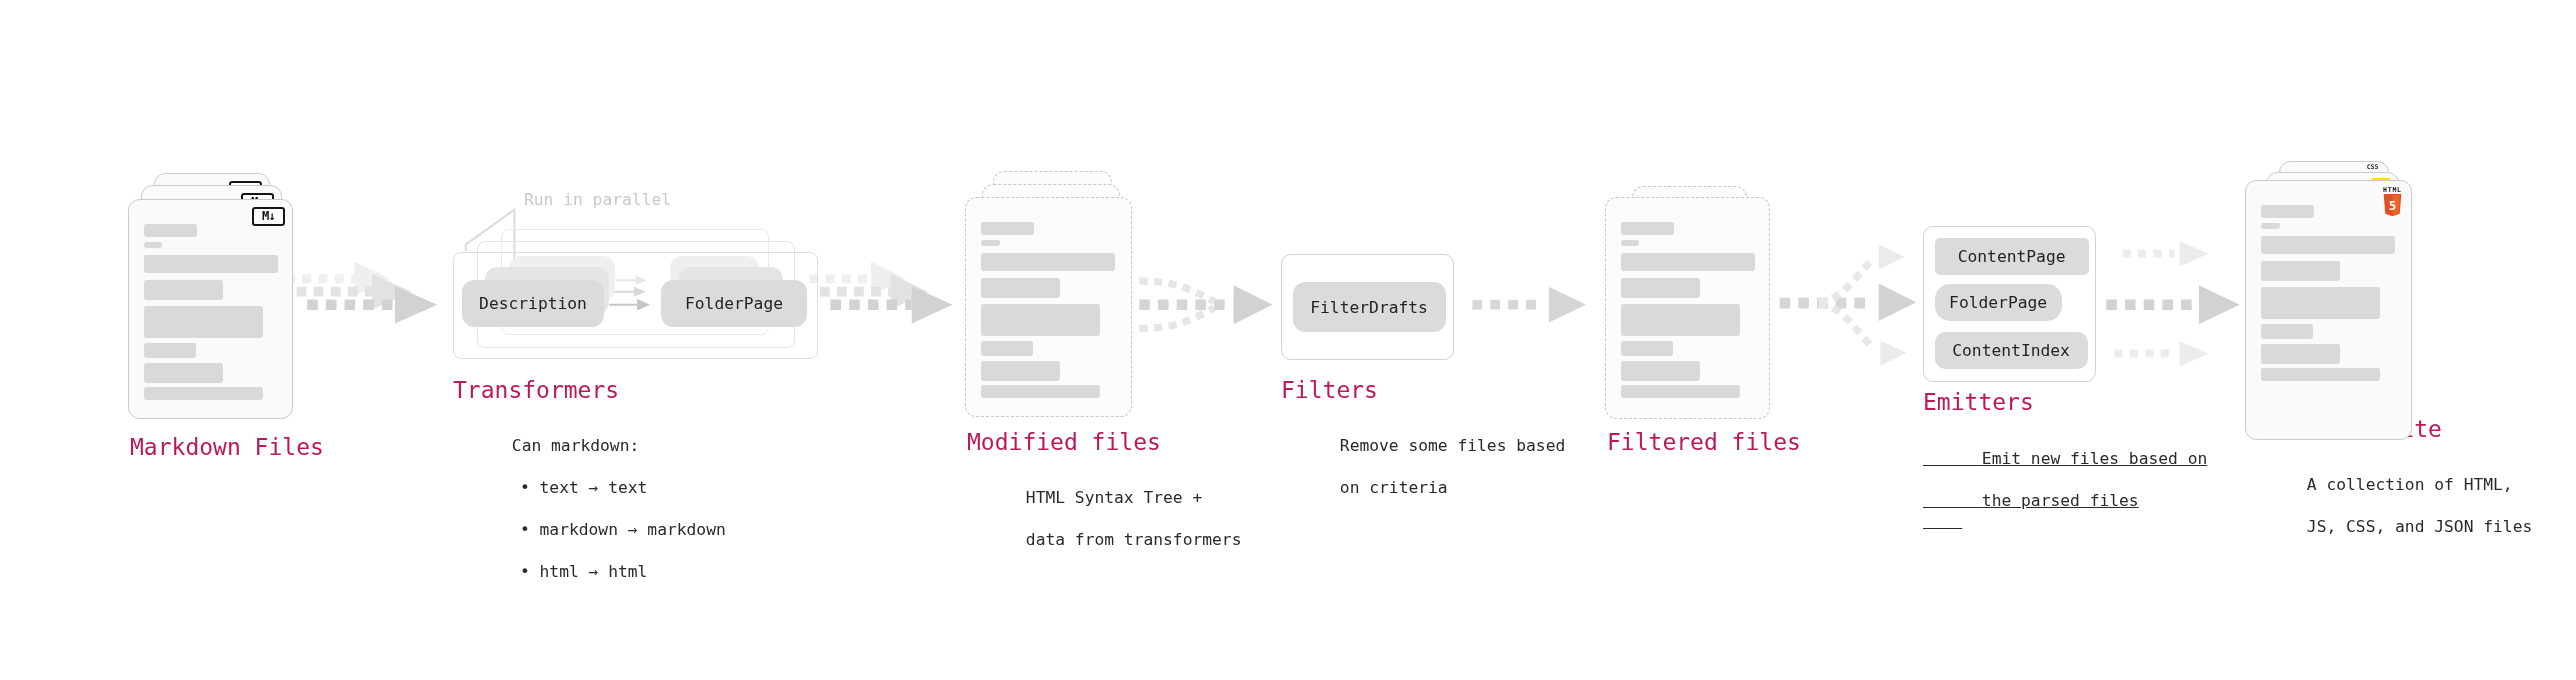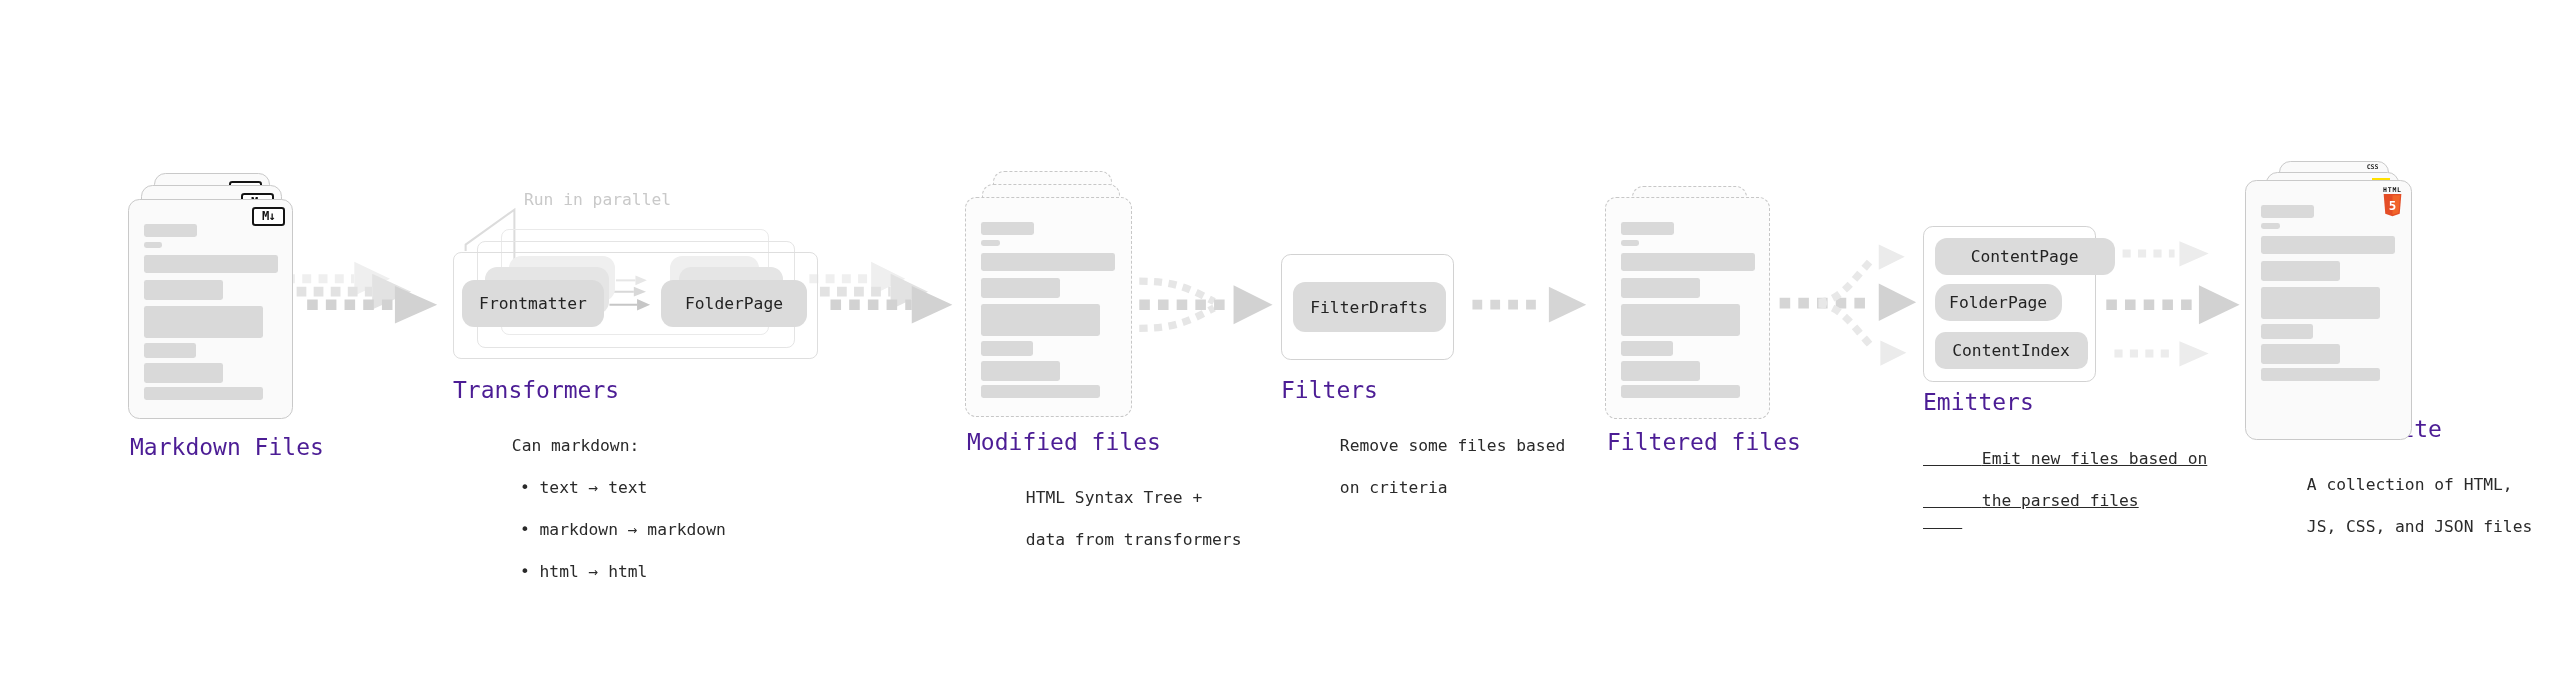--- a/index.html
+++ b/index.html
@@ -27,21 +27,21 @@
   .card{position:absolute;border-radius:8.1px;box-sizing:border-box;background:transparent;}
   .pill{position:absolute;background:#dbdbdb;border-radius:12.2px;display:flex;align-items:center;
         justify-content:center;font-size:16.3px;color:#232323;box-sizing:border-box;}
   .ghost{background:#e5e5e5;}
   .ghost2{background:#efefef;}
 
   
   .obox{position:absolute;background:#ffffff;border:1.6px solid #d2d2d2;border-radius:9.8px;box-sizing:border-box;}
 
   
-  .heading{position:absolute;font-size:23px;font-weight:500;color:#4c1d95;white-space:pre;}
+  .heading{position:absolute;font-size:23px;font-weight:500;color:#be185d;white-space:pre;}
   .desc{position:absolute;font-size:16.3px;line-height:21px;color:#2a2a2a;white-space:pre;}
   .note{position:absolute;font-size:16.3px;color:#c9c9c9;white-space:pre;}
 </style>
 </head>
 <body>
 
 <div id="canvas">
 
   <svg class="arrow-layer" width="2576" height="681" viewBox="0 0 3170 838">
 
@@ -128,21 +128,21 @@
 
   <div>
     <div class="note" style="left:524px;top:190px;z-index:2;">Run in parallel</div>
     <div class="card" style="left:501px;top:229px;width:268px;height:106px;border:1.6px solid #eaeaea;z-index:2;"></div>
     <div class="card" style="left:477px;top:241px;width:318px;height:107px;border:1.6px solid #e4e4e4;z-index:3;"></div>
     <div class="card" style="left:453px;top:252px;width:365px;height:107px;border:1.6px solid #dedede;z-index:4;"></div>
     <div class="pill ghost2" style="left:509px;top:256px;width:106px;height:45px;z-index:5;"></div>
     <div class="pill ghost2" style="left:670px;top:256px;width:89px;height:45px;z-index:5;"></div>
     <div class="pill ghost" style="left:485px;top:267px;width:124px;height:47px;z-index:6;"></div>
     <div class="pill ghost" style="left:679px;top:267px;width:104px;height:47px;z-index:6;"></div>
-    <div class="pill" style="left:462px;top:280px;width:142px;height:47px;z-index:7;">Frontmatter</div>
+    <div class="pill" style="left:462px;top:280px;width:142px;height:47px;z-index:7;">Description</div>
     <div class="pill" style="left:661px;top:280px;width:146px;height:47px;z-index:7;">FolderPage</div>
     <div class="heading" style="left:453px;top:377px;">Transformers</div>
     <div class="desc" style="left:453px;top:414px;">
       <span>Can markdown:</span><br>
       <span style="padding-left:8.1px;">• text → text</span><br>
       <span style="padding-left:8.1px;">• markdown → markdown</span><br>
       <span style="padding-left:8.1px;">• html → html</span>
     </div>
   </div>
 
@@ -187,21 +187,21 @@
       <div class="bar" style="left:14.6px;top:106px;width:119px;height:32px;"></div>
       <div class="bar" style="left:14.6px;top:143px;width:52px;height:15.4px;"></div>
       <div class="bar" style="left:14.6px;top:163px;width:79px;height:19.5px;"></div>
       <div class="bar" style="left:14.6px;top:187px;width:119px;height:13px;"></div>
     </div>
     <div class="heading" style="left:1607px;top:429px;">Filtered files</div>
   </div>
 
   <div>
     <div class="obox" style="left:1923px;top:226px;width:173px;height:156px;z-index:2;">
-      <div class="pill" style="left:10.6px;top:11.4px;width:180px;height:37px;position:absolute;border-radius:12px;">ContentPage</div>
+      <div class="pill" style="left:10.6px;top:11.4px;width:154px;height:37px;position:absolute;border-radius:5px;">ContentPage</div>
       <div class="pill" style="left:10.6px;top:57px;width:127px;height:37px;position:absolute;border-radius:15px;">FolderPage</div>
       <div class="pill" style="left:10.6px;top:105px;width:153px;height:37px;position:absolute;border-radius:10.6px;">ContentIndex</div>
     </div>
     <div class="heading" style="left:1923px;top:389px;">Emitters</div>
     <div class="desc" style="left:1923px;top:427px;text-decoration:underline;">
       <span>Emit new files based on</span><br>
       <span>the parsed files</span>
     </div>
   </div>
 

